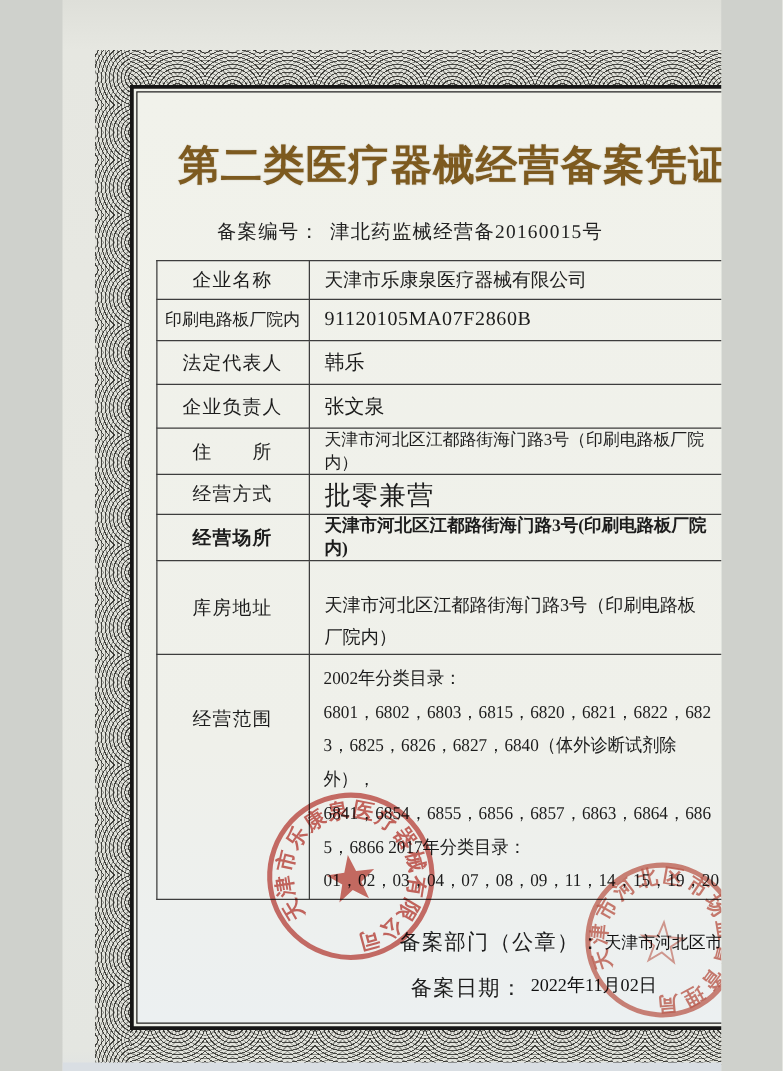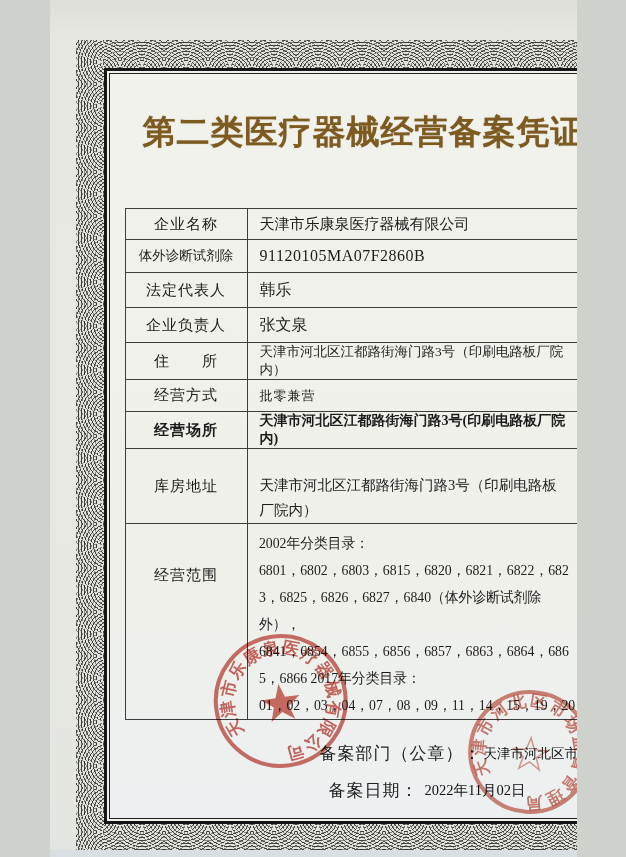--- a/index.html
+++ b/index.html
@@ -59,35 +59,35 @@
   table.info td { border:1.2px solid #3d3d3d; vertical-align:middle; }
   td.lab { width:122px; text-align:center; font-size:15px; letter-spacing:1px; }
   td.val { padding-left:12px; font-size:15px; white-space:pre-line; }
   tr.r1 { height:31px; } tr.r2 { height:33px; } tr.r3 { height:35px; }
   tr.r4 { height:35px; } tr.r5 { height:34px; } tr.r6 { height:32px; }
   tr.r7 { height:31px;font-weight:bold; } tr.r8 { height:63px; } tr.r9 { height:195px; }
   tr.r2 td.lab { font-size:13.5px; letter-spacing:0; }
   tr.r2 td.val { font-size:16px; letter-spacing:.5px; }
   tr.r3 td.val, tr.r4 td.val { font-size:16px; }
   tr.r5 td.val { font-size:13.5px; }
-  tr.r6 td.val { font-size:13px; letter-spacing:1px; }
+  tr.r6 td.val { font-size:21px; letter-spacing:1px; }
   tr.r7 td.val { font-size:14px; }
   tr.r8 td.val { font-size:14.5px; line-height:25px; vertical-align:top; padding-top:24px; }
   tr.r9 td.lab { vertical-align:top; padding-top:42px; }
   tr.r9 td.val { vertical-align:top; padding-top:6px; font-size:14.5px; line-height:27px;
                  white-space:pre; transform:scaleX(.95); transform-origin:left top; }
 
   .seal { position:absolute; mix-blend-mode:multiply; opacity:.9; }
   .seal-company { left:160px; top:630px; transform:rotate(-8deg); }
   .seal-authority { left:414px; top:686px; transform:rotate(4deg); }
 
   .dept-line { position:absolute; left:270px; top:742px; display:flex; align-items:center; }
   .dept-line .lbl { font-size:17px; color:#1d1d1d; letter-spacing:1px; white-space:nowrap; }
   .dept-line .val { font-size:13.5px; color:#111; margin-left:2px; white-space:nowrap; }
-  .date-line { position:absolute; left:279px; top:779px; display:flex; align-items:flex-end; }
+  .date-line { position:absolute; left:279px; top:779px; display:flex; align-items:center; }
   .date-line .lbl { font-size:17px; color:#1d1d1d; letter-spacing:1px; }
   .date-line .val { font-size:14.5px; color:#111; margin-left:6px; position:relative; top:-2px; }
 
   .scan-strip { position:absolute; left:0; bottom:0; width:626px; height:7px; background:#d9dee3; }
 </style>
 </head>
 <body>
 
 <div class="page">
 
@@ -95,29 +95,32 @@
   <div class="band band-bottom"></div>
   <div class="band band-left"></div>
   <div class="band band-right"></div>
 
   <div class="frame-outer">
     <div class="frame-inner"></div>
   </div>
 
   <div class="title">第二类医疗器械经营备案凭证</div>
 
+  <div class="record-line">
+    <span class="lbl">备案编号：</span><span class="val">津北药监械经营备20160015号</span>
+  </div>
 
   <table class="info">
     <tbody>
       <tr class="r1">
         <td class="lab">企业名称</td>
         <td class="val">天津市乐康泉医疗器械有限公司</td>
       </tr>
       <tr class="r2">
-        <td class="lab">体外诊断试剂除</td>
+        <td class="lab">印刷电路板厂院内</td>
         <td class="val">91120105MA07F2860B</td>
       </tr>
       <tr class="r3">
         <td class="lab">法定代表人</td>
         <td class="val">韩乐</td>
       </tr>
       <tr class="r4">
         <td class="lab">企业负责人</td>
         <td class="val">张文泉</td>
       </tr>

